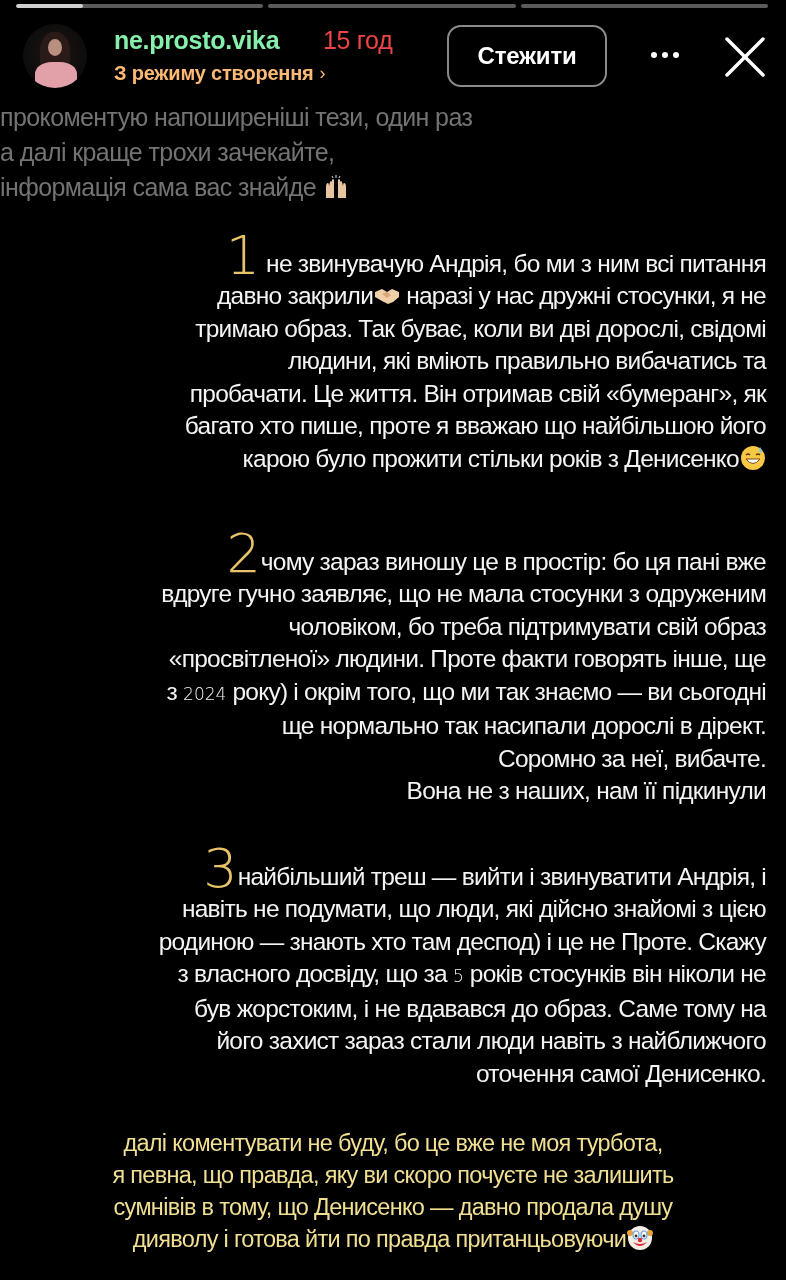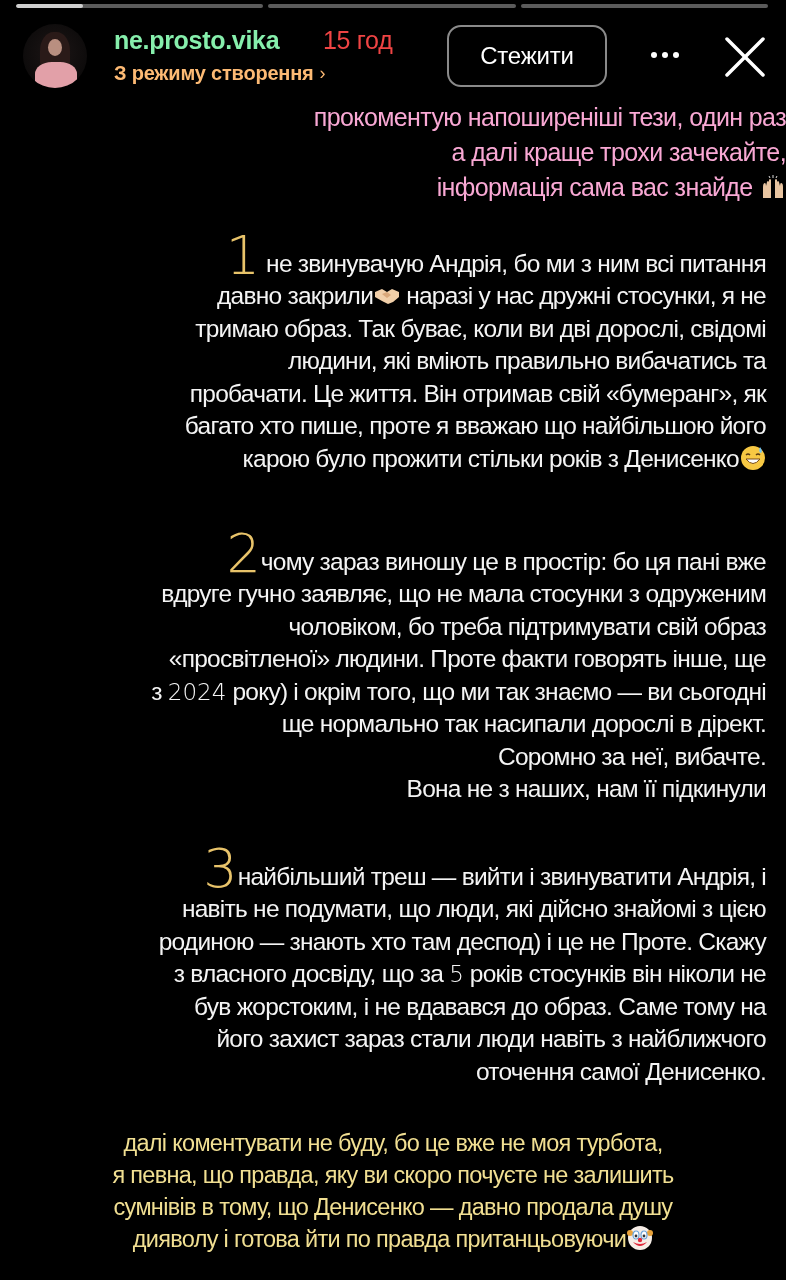--- a/index.html
+++ b/index.html
@@ -116,21 +116,21 @@
     left: 447px;
     top: 3px;
     width: 160px;
     height: 62px;
     box-sizing: border-box;
     border: 2px solid #8a8a8a;
     border-radius: 14px;
     background: #000;
     color: #fff;
     font-size: 24px;
-    font-weight: normal;
+    font-weight: bold;
     display: flex;
     align-items: center;
     justify-content: center;
     letter-spacing: -0.2px;
   }
   .more-btn {
     position: absolute;
     left: 645px;
     top: 18px;
     width: 40px;
@@ -151,24 +151,24 @@
     top: 10px;
     width: 50px;
     height: 50px;
   }
   
   .intro {
     position: absolute;
     top: 100px;
     left: 0;
     right: 0;
-    text-align: right;
+    text-align: left;
     font-size: 25px;
     line-height: 35px;
-    color: #f9a8d4;
+    color: #737373;
     letter-spacing: -0.6px;
   }
   .section {
     position: absolute;
     left: 46px;
     right: 20px;
     font-size: 24.5px;
     line-height: 32.5px;
     color: #f4f4f4;
     letter-spacing: -0.75px;
@@ -183,21 +183,21 @@
     font-weight: normal;
     letter-spacing: 0;
     vertical-align: -2px;
     font-family: "DejaVu Sans", sans-serif;
     font-weight: 200;
   }
   .thin-num {
     font-family: "DejaVu Sans", sans-serif;
     font-weight: 200;
     letter-spacing: 0;
-    font-size: 23px;
+    font-size: 17px;
     margin-top: 20px;
   }
   .closing {
     position: absolute;
     top: 1127px;
     left: 0;
     right: 0;
     text-align: center;
     font-size: 23.5px;
     line-height: 32px;

